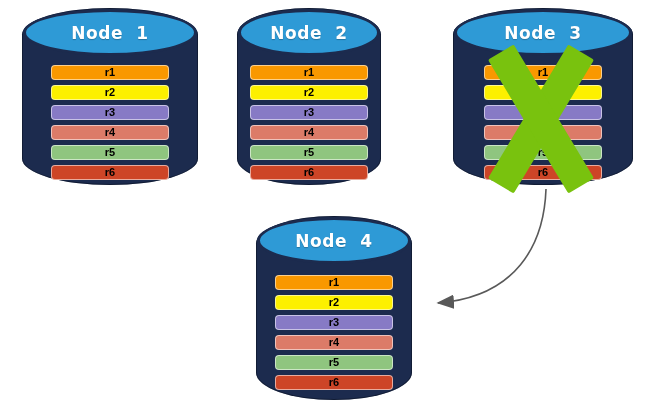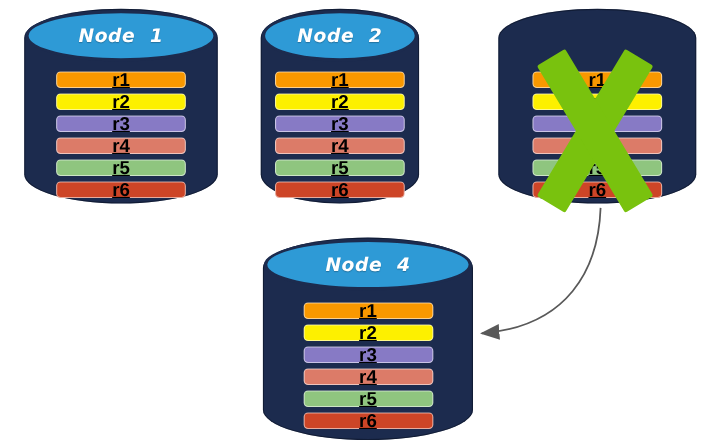--- a/index.html
+++ b/index.html
@@ -13,37 +13,37 @@
     background:var(--body,#1C2B4E);
     border-radius:50% / 15%;
     box-shadow: inset 0 0 0 1px rgba(10,16,32,0.55);
   }
   .cyl-top {
     position:absolute; top:1px; left:1px; right:1px; height:47px;
     background:var(--top,#2E9AD6);
     border:3px solid var(--body,#1C2B4E);
     border-radius:50%;
     box-sizing:border-box;
-    display:flex; align-items:center; justify-content:center;font-style:italic;
+    display:flex; align-items:center; justify-content:center;
   }
   .cyl-title {
     color:#ffffff; font-weight:bold; font-size:17px; letter-spacing:0.5px;
     word-spacing:7px; font-family:"DejaVu Sans", sans-serif;
     text-shadow:0 1px 1px rgba(0,0,0,0.25);
   }
   .rows {
     position:absolute; top:57px; left:50%; transform:translateX(-50%);
     width:118px; display:flex; flex-direction:column; gap:5px;
   }
   .row {
     height:15px; border-radius:4px; box-sizing:border-box;
     border:1px solid rgba(255,255,255,0.55);
     display:flex; align-items:center; justify-content:center;
     font-family:"Liberation Sans", sans-serif;
-    font-weight:bold; font-size:17px; line-height:1; color:#000;text-decoration:underline;
+    font-weight:bold; font-size:11px; line-height:1; color:#000;
   }
   .x-overlay { position:absolute; left:36px; top:40px; width:104px; height:142px; }
   .x-bar {
     position:absolute; left:50%; top:50%;
     width:30px; height:156px; margin:-78px 0 0 -15px;
     background:var(--x,#79C20E); border-radius:2px;
   }
   .x-bar.a { transform:rotate(31deg); }
   .x-bar.b { transform:rotate(-31deg); }
   #arrow-layer { position:absolute; inset:0; pointer-events:none; }
@@ -78,35 +78,38 @@
       <div class="row" style="background: rgb(253, 240, 0); color: rgb(0, 0, 0);">r2</div>
       <div class="row" style="background: rgb(135, 122, 197); color: rgb(0, 0, 0);">r3</div>
       <div class="row" style="background: rgb(220, 123, 104); color: rgb(0, 0, 0);">r4</div>
       <div class="row" style="background: rgb(143, 197, 127); color: rgb(0, 0, 0);">r5</div>
       <div class="row" style="background: rgb(205, 69, 39); color: rgb(0, 0, 0);">r6</div>
     </div>
   </div>
 
   <div class="cyl" style="left:453px; top:8px; width:180px; height:177px;">
     <div class="cyl-body"></div>
+    <div class="cyl-top">
+      <span class="cyl-title" style="color: rgb(255, 255, 255);">Node 3</span>
+    </div>
     <div class="rows">
       <div class="row" style="background: rgb(249, 152, 0); color: rgb(0, 0, 0);">r1</div>
       <div class="row" style="background: rgb(253, 240, 0); color: rgb(0, 0, 0);">r2</div>
       <div class="row" style="background: rgb(135, 122, 197); color: rgb(0, 0, 0);">r3</div>
       <div class="row" style="background: rgb(220, 123, 104); color: rgb(0, 0, 0);">r4</div>
       <div class="row" style="background: rgb(143, 197, 127); color: rgb(0, 0, 0);">r5</div>
       <div class="row" style="background: rgb(205, 69, 39); color: rgb(0, 0, 0);">r6</div>
     </div>
     <div class="x-overlay">
       <div class="x-bar a"></div>
       <div class="x-bar b"></div>
     </div>
   </div>
 
-  <div class="cyl" style="left:239px; top:216px; width:191px; height:184px;">
+  <div class="cyl" style="left:256px; top:216px; width:156px; height:184px;">
     <div class="cyl-body"></div>
     <div class="cyl-top">
       <span class="cyl-title" style="color: rgb(255, 255, 255);">Node 4</span>
     </div>
     <div class="rows" style="top:59px;">
       <div class="row" style="background: rgb(249, 152, 0); color: rgb(0, 0, 0);">r1</div>
       <div class="row" style="background: rgb(253, 240, 0); color: rgb(0, 0, 0);">r2</div>
       <div class="row" style="background: rgb(135, 122, 197); color: rgb(0, 0, 0);">r3</div>
       <div class="row" style="background: rgb(220, 123, 104); color: rgb(0, 0, 0);">r4</div>
       <div class="row" style="background: rgb(143, 197, 127); color: rgb(0, 0, 0);">r5</div>

